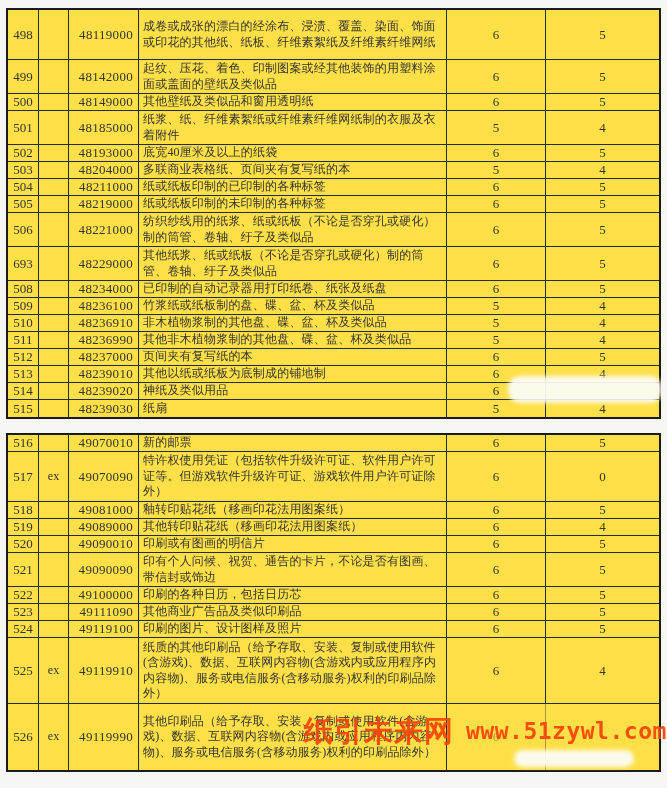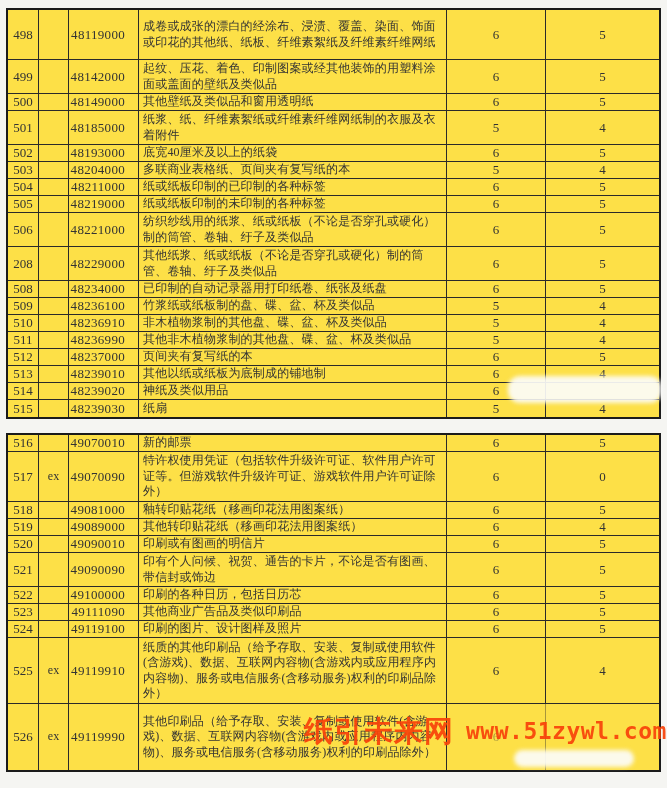--- a/index.html
+++ b/index.html
@@ -31,21 +31,21 @@
 
   .c {
     border-right:1px solid #2a2a2a;
     display:flex; align-items:center; justify-content:center;
     font-size:13px; line-height:15.5px;
     overflow:hidden;
     color:#333;
   }
   .c-no   { width:31px; }
   .c-ex   { width:30px; font-size:12px; }
-  .c-code { width:70px; justify-content:flex-end; padding-right:13px; letter-spacing:.3px; }
+  .c-code { width:70px; justify-content:flex-end; padding-right:5px; letter-spacing:.3px; }
   .c-desc { width:308px; justify-content:flex-start; text-align:left;
             padding:1px 3px 1px 4px; font-size:12px; letter-spacing:.2px; }
   .c-v1   { width:99px; }
   .c-v2   { width:113px; border-right:none; }
   .faint  { opacity:.4; filter:blur(.6px); }
 
   .smudge {
     position:absolute;
     background:rgba(252,252,250,.92);
     border-radius:12px;
@@ -148,21 +148,21 @@
       </div>
       <div class="row lines-2">
         <div class="c c-no">506</div>
         <div class="c c-ex"></div>
         <div class="c c-code">48221000</div>
         <div class="c c-desc">纺织纱线用的纸浆、纸或纸板（不论是否穿孔或硬化）制的筒管、卷轴、纡子及类似品</div>
         <div class="c c-v1">6</div>
         <div class="c c-v2">5</div>
       </div>
       <div class="row lines-2">
-        <div class="c c-no">208</div>
+        <div class="c c-no">693</div>
         <div class="c c-ex"></div>
         <div class="c c-code">48229000</div>
         <div class="c c-desc">其他纸浆、纸或纸板（不论是否穿孔或硬化）制的筒管、卷轴、纡子及类似品</div>
         <div class="c c-v1">6</div>
         <div class="c c-v2">5</div>
       </div>
       <div class="row lines-1">
         <div class="c c-no">508</div>
         <div class="c c-ex"></div>
         <div class="c c-code">48234000</div>

